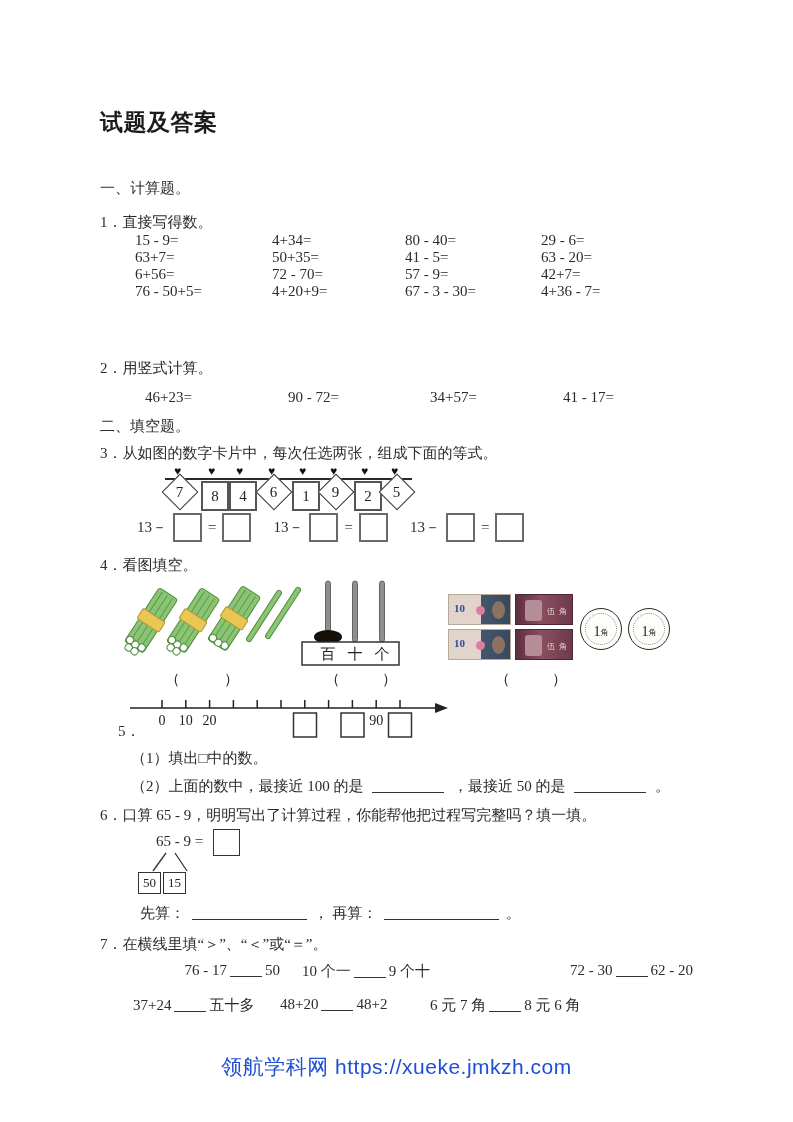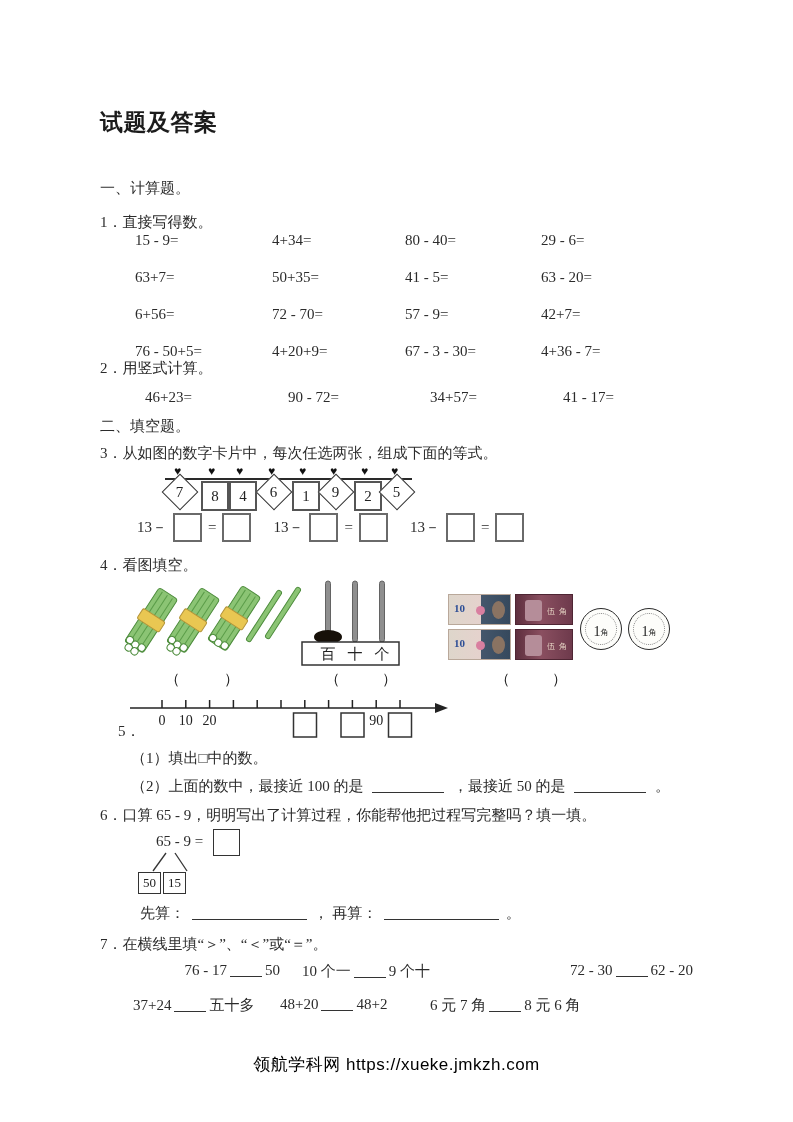--- a/index.html
+++ b/index.html
@@ -1,21 +1,21 @@
 <!DOCTYPE html>
 <html><head>
 <meta charset="utf-8">
 <style>
   html,body{margin:0;padding:0;background:#ffffff;}
   .page{position:relative;width:793px;height:1122px;background:#fff;overflow:hidden;
         font-family:"Liberation Serif","DejaVu Serif",serif;color:#2b2b2b;}
   .abs{position:absolute;}
   .t15{font-size:15px;line-height:19px;white-space:nowrap;}
   .title{font-size:23px;font-weight:bold;color:#1c1c1c;letter-spacing:0.5px;white-space:nowrap;}
-  .calc-grid{display:grid;grid-template-columns:137px 133px 136px auto;row-gap:20px;font-size:15px;}
+  .calc-grid{display:grid;grid-template-columns:137px 133px 136px auto;row-gap:0;font-size:15px;}
   .q2-grid{display:grid;grid-template-columns:143px 142px 133px auto;font-size:15px;}
   .cards{width:300px;height:58px;}
   .cardline{position:absolute;left:25px;top:12px;width:247px;border-top:2px solid #2a2a2a;}
   .heart{position:absolute;top:-1px;font-size:12px;color:#111;line-height:12px;}
   .card-sq{position:absolute;top:15px;width:24px;height:26px;border:2px solid #555;background:#fff;
            display:flex;align-items:center;justify-content:center;font-size:15px;color:#222;}
   .card-dm{position:absolute;top:13px;width:24px;height:24px;border:1.5px solid #333;background:#fff;
            transform:rotate(45deg);display:flex;align-items:center;justify-content:center;}
   .card-dm span{transform:rotate(-45deg);font-size:15px;color:#222;}
   .eqrow{display:flex;gap:16px;font-size:15px;align-items:center;}
@@ -36,21 +36,21 @@
         box-sizing:border-box;display:flex;align-items:center;justify-content:center;}
   .coin .inner{border:1px dotted #888;border-radius:50%;width:32px;height:32px;
         display:flex;align-items:flex-end;justify-content:center;padding-bottom:6px;box-sizing:border-box;}
   .coin .v{font-size:14px;color:#1a1a1a;line-height:12px;}
   .coin .u{font-size:8px;color:#1a1a1a;}
   .q6box{position:absolute;background:#fff;border:1.5px solid #333;display:flex;align-items:center;
          justify-content:center;font-size:13px;color:#222;}
   .q7row{display:grid;grid-template-columns:147px 150px auto;font-size:15px;white-space:nowrap;}
   .q7row .blank{width:32px;margin:0 3px;}
   .footer{width:100%;text-align:center;font-family:"Liberation Sans","DejaVu Sans",sans-serif;
-          font-size:17px;color:#000000;letter-spacing:0.5px;}
+          font-size:21px;color:#1d4ed8;letter-spacing:0.5px;}
 </style>
 </head>
 <body>
 
 <div class="page">
 
   <div class="abs title" style="left:100px;top:90px;">
     <div style="margin-top:17px;">试题及答案</div>
   </div>
 

